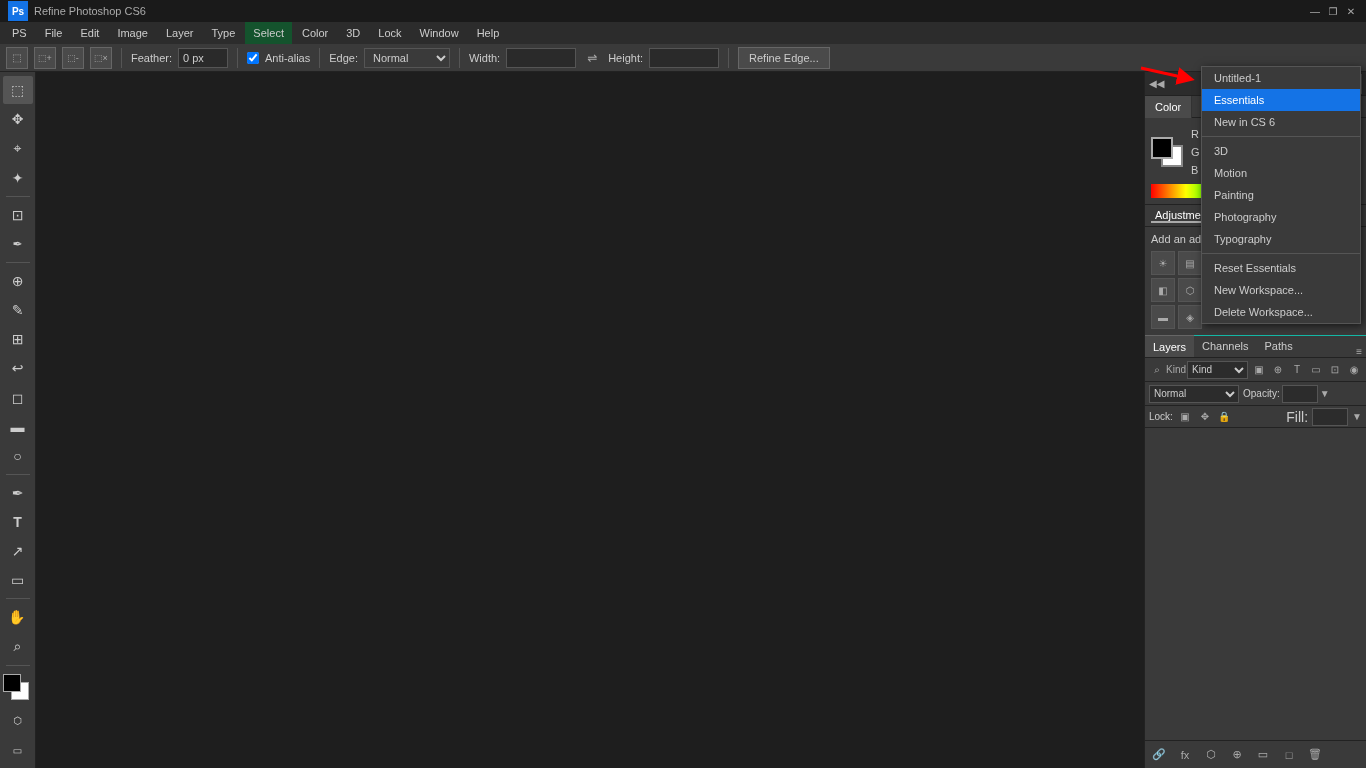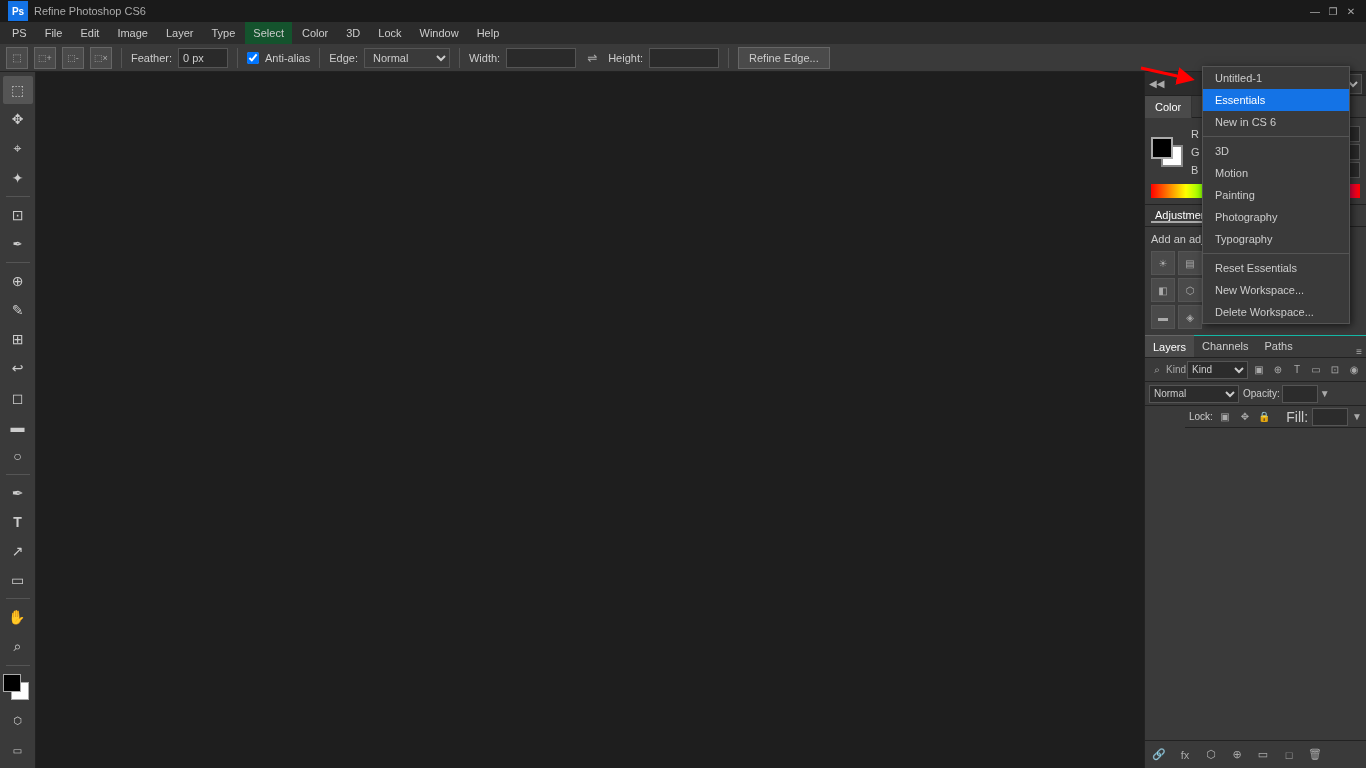--- a/index.html
+++ b/index.html
@@ -108,34 +108,34 @@
 
     #layers-kind-row { height: 24px; background: #3a3a3a; display: flex; align-items: center; padding: 0 4px; gap: 3px; border-bottom: 1px solid #222; }
     .kind-icon { width: 16px; height: 16px; display: flex; align-items: center; justify-content: center; color: #aaa; font-size: 10px; cursor: pointer; }
     .kind-select { background: #2c2c2c; border: 1px solid #555; color: #ccc; font-size: 10px; height: 18px; flex: 1; }
 
     #layers-blend-row { height: 24px; background: #3a3a3a; display: flex; align-items: center; padding: 0 4px; gap: 4px; border-bottom: 1px solid #222; }
     .blend-select { background: #2c2c2c; border: 1px solid #555; color: #ccc; font-size: 10px; height: 18px; width: 90px; }
     .opacity-label { color: #ccc; font-size: 10px; }
     .opacity-input { width: 36px; background: #2c2c2c; border: 1px solid #555; color: #ccc; font-size: 10px; height: 18px; text-align: right; }
 
-    #layers-lock-row { height: 22px; background: #3a3a3a; display: flex; align-items: center; padding: 0 4px; gap: 4px; border-bottom: 1px solid #222; margin-left: 40px; }
+    #layers-lock-row { height: 22px; background: #3a3a3a; display: flex; align-items: center; padding: 0 4px; gap: 4px; border-bottom: 1px solid #222; }
     .lock-label { color: #ccc; font-size: 10px; }
     .lock-icon { width: 16px; height: 16px; display: flex; align-items: center; justify-content: center; color: #aaa; font-size: 10px; cursor: pointer; }
     .fill-label { margin-left: auto; color: #ccc; font-size: 14px; }
     .fill-input { width: 36px; background: #2c2c2c; border: 1px solid #555; color: #ccc; font-size: 10px; height: 18px; text-align: right; }
 
     #layers-content { flex: 1; background: #3a3a3a; }
 
     #layers-bottom { height: 28px; background: #3a3a3a; border-top: 1px solid #222; display: flex; align-items: center; padding: 0 4px; gap: 6px; }
     .layer-bottom-btn { width: 20px; height: 20px; display: flex; align-items: center; justify-content: center; color: #aaa; font-size: 11px; cursor: pointer; }
 
     
     #workspace-dropdown {
-      position: absolute; top: 66px; right: 16px; width: 148px;
+      position: absolute; top: 66px; right: 5px; width: 160px;
       background: #3a3a3a; border: 1px solid #555; z-index: 1000;
       box-shadow: 2px 2px 8px rgba(0,0,0,0.6);
     }
     .ws-item { padding: 5px 12px; color: #ccc; font-size: 11px; cursor: pointer; }
     .ws-item.active { background: #1473e6; color: #fff; }
     .ws-separator { height: 1px; background: #555; margin: 3px 0; }
 
   </style>
 </head>
 <body>

